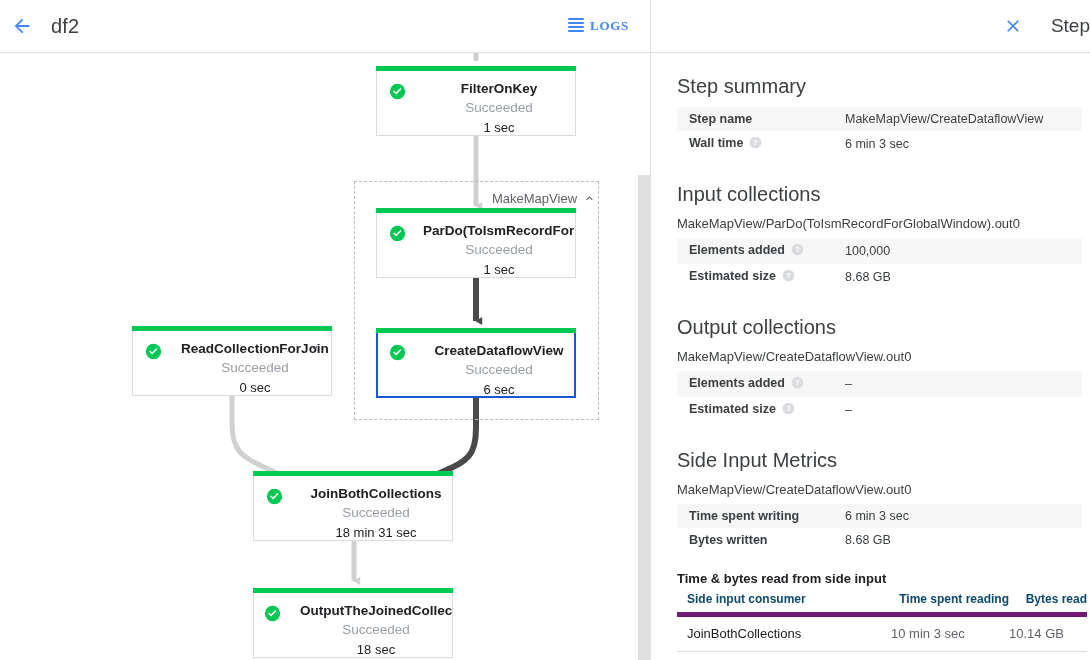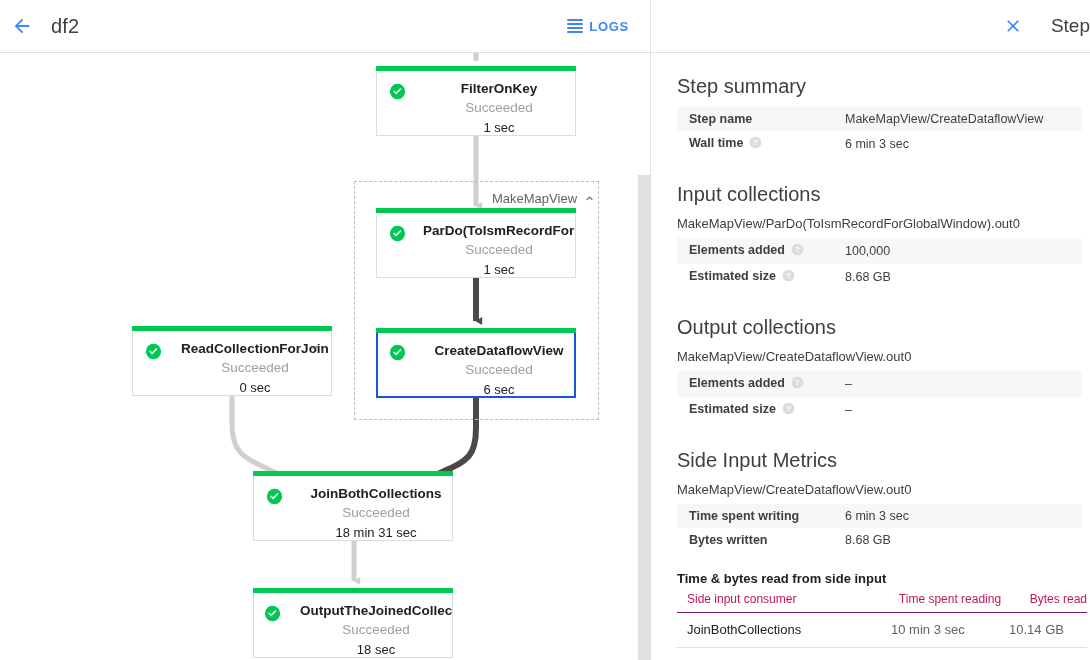--- a/index.html
+++ b/index.html
@@ -38,20 +38,21 @@
     margin-left: 15px;
     font-size: 20px;
     color: #3c4043;
     font-weight: 400;
     letter-spacing: .1px;
   }
   #logs-btn {
     margin-left: auto; margin-right: 22px;
     display: flex; align-items: flex-start; gap: 6px;
     cursor: pointer;
+    font-family: Liberation Serif, serif;
   }
   #logs-btn .logs-label {
     color: #4285f4;
     font-size: 13px;
     font-weight: 600;
     letter-spacing: .7px;
   }
   .logs-icon { display: flex; flex-direction: column; gap: 2px; width: 16px; }
   .logs-icon i { display:block; height: 2px; background: #4285f4; border-radius: 1px; }
   .logs-icon i:nth-child(1){ width:16px; }
@@ -205,26 +206,26 @@
   .gap-lg { height: 26px; }
   .gap-md { height: 19px; }
 
   
   .si-title {
     font-size: 13px; font-weight: bold; color: #202124;
     margin: 0 0 2px 0;
   }
   .si-table { width: 410px; border-collapse: collapse; }
   .si-table th {
-    font-size: 12px; font-weight: 400; color: #be185d;
+    font-size: 12px; font-weight: 700; color: #0c4a6e;
     text-align: left; padding: 4px 0 6px 0;
-    border-bottom: 1px solid #701a75;
+    border-bottom: 5px solid #701a75;
   }
   .si-table th.col1 { padding-left: 10px; }
-  .si-table th.col2 { text-align: center; width: 118px; margin-left: 36px; }
+  .si-table th.col2 { text-align: right; width: 118px; margin-left: 36px; }
   .si-table th.col3 { text-align: right; width: 78px; }
   .si-table td {
     font-size: 13px; color: #3c4043;
     padding: 9px 0 10px 0;
     border-bottom: 1px solid #e0e0e0;
   }
   .si-table td.col1 { padding-left: 10px; color:#202124; }
   .si-table td.col2 { color: #5f6368; }
   .si-table td.col3 { color: #5f6368; }
 </style>

